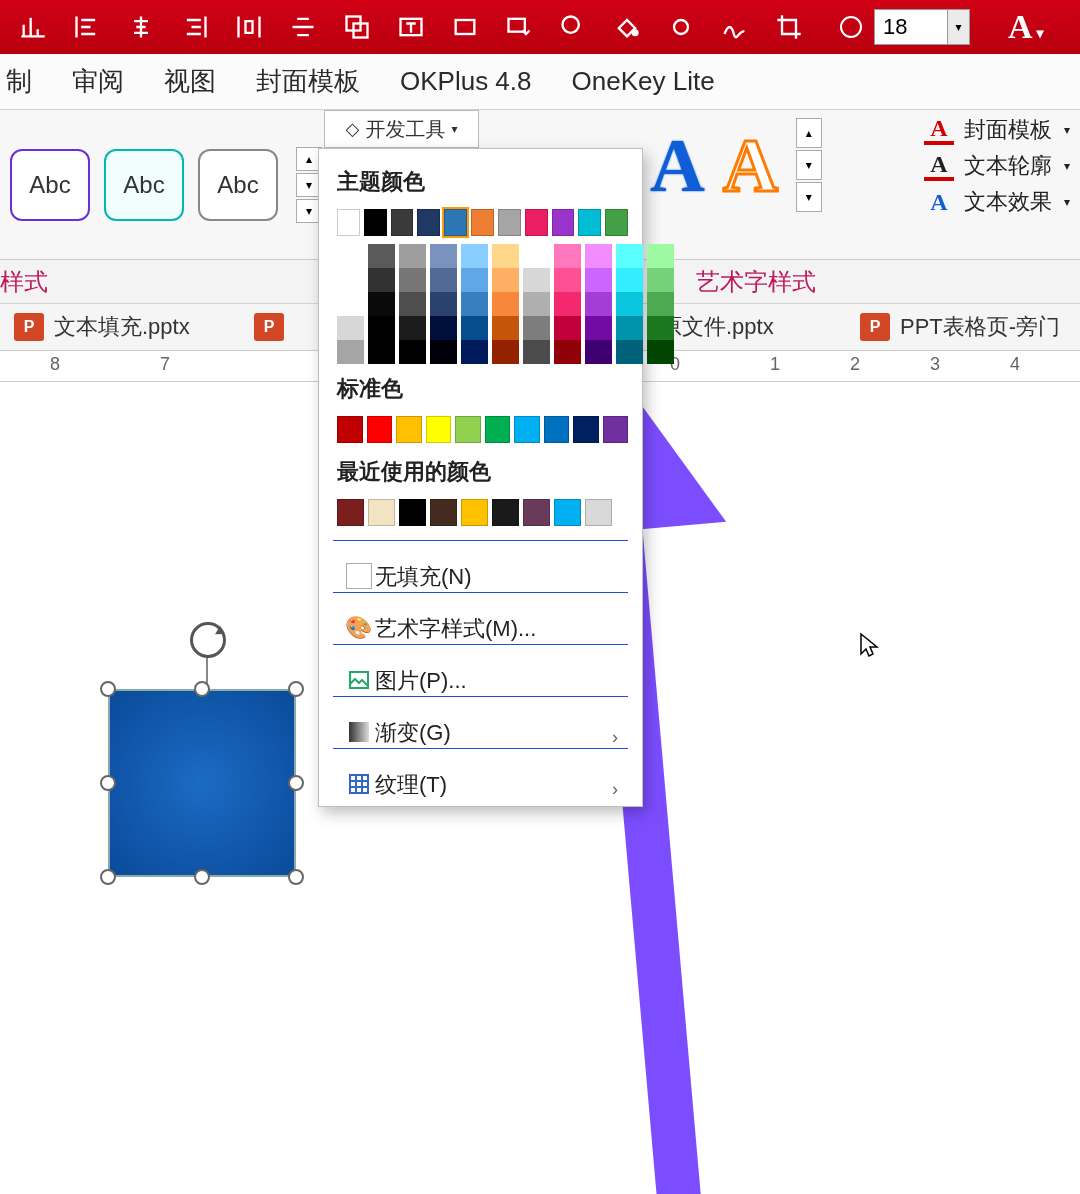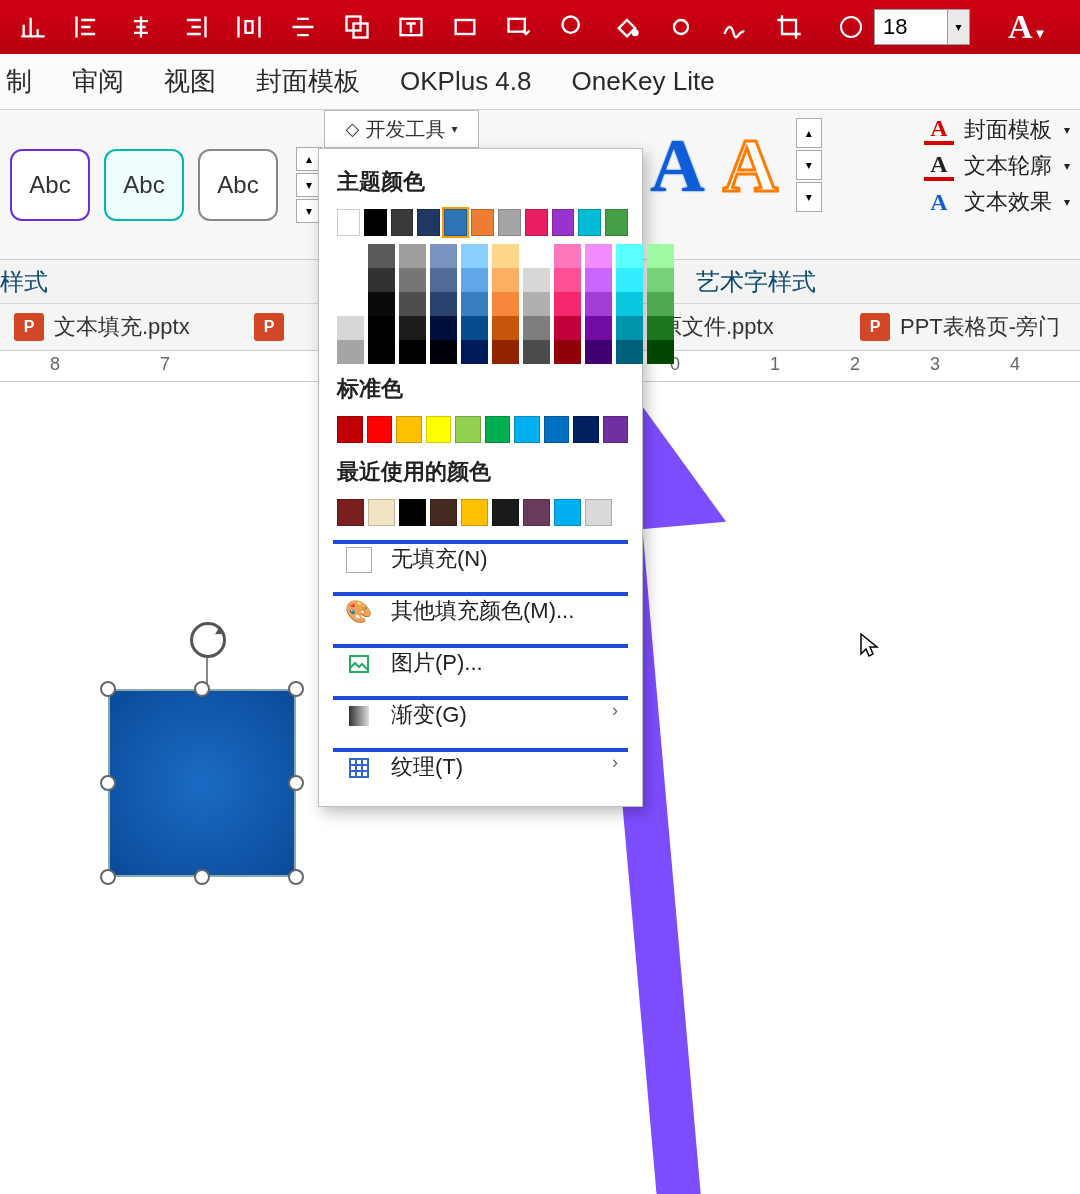--- a/index.html
+++ b/index.html
@@ -134,21 +134,21 @@
     .text-opt .ic.fill { color: #d40000; border-bottom: 4px solid #d40000; }
     .text-opt .ic.ol { color: #222; border-bottom: 4px solid #d40000; }
     .text-opt .ic.fx { color: #0f5ed8; }
     .text-opt .dd { font-size: 12px; margin-left: 2px; }
 
     .section-labels {
       height: 44px;
       background: #f3f3f3;
       border-bottom: 1px solid #d4d4d4;
       display: flex; align-items: center;
-      font-size: 24px; color: #0c4a6e;
+      font-size: 24px; color: #be185d;
       position: relative;
     }
     .section-labels .lbl1 { position: absolute; left: 0; }
     .section-labels .lbl2 { position: absolute; left: 696px; }
 
     .tabs-row {
       height: 46px;
       background: #f5f5f5;
       display: flex; align-items: center;
       position: relative;
@@ -237,24 +237,24 @@
       width: 27px; height: 27px; border: 1px solid rgba(0,0,0,0.2);
     }
     .swatch.sel { outline: 2px solid #ff9a00; outline-offset: 0; }
     .shade-grid {
       margin: 8px 0 10px 4px;
       display: flex; gap: 4px;
     }
     .shade-col { display: flex; flex-direction: column; gap: 0; }
     .shade-col div { width: 27px; height: 24px; }
     .menu-item {
-      display: flex; align-items: flex-start; gap: 16px;
+      display: flex; align-items: flex-end; 
       height: 52px; padding: 0 10px;
       font-size: 22px; color: #222;
-      border-top: 4px solid #1d4ed8;
+      border-top: 1px solid #1d4ed8;
     }
     .menu-item .mi-icon { width: 32px; height: 32px; display: flex; align-items: center; justify-content: center; }
     .menu-item .arrow { margin-left: auto; font-size: 18px; color: #666; }
     .nofill-box { width: 26px; height: 26px; border: 1px solid #aaa; }
 
     
     .big-arrow-shaft {
       position: absolute;
       left: 628px; top: 522px;
       width: 44px;
@@ -598,21 +598,21 @@
     </div>
 
   <div class="menu-item">
     <span class="mi-icon">
         <span class="nofill-box"></span>
       </span>
     <span>无填充(N)</span>
   </div>
   <div class="menu-item">
     <span class="mi-icon">🎨</span>
-    <span>其他填充颜色(M)...</span>
+    <span>艺术字样式(M)...</span>
   </div>
   <div class="menu-item">
     <span class="mi-icon">
       <svg width="24" height="24" viewBox="0 0 24 24" fill="none" stroke="#2a6" stroke-width="2">
           <rect x="3" y="4" width="18" height="16"></rect>
           <path d="M3 16l5-5 4 4 3-3 6 6"></path>
         </svg>
     </span>
     <span>图片(P)...</span>
   </div>

